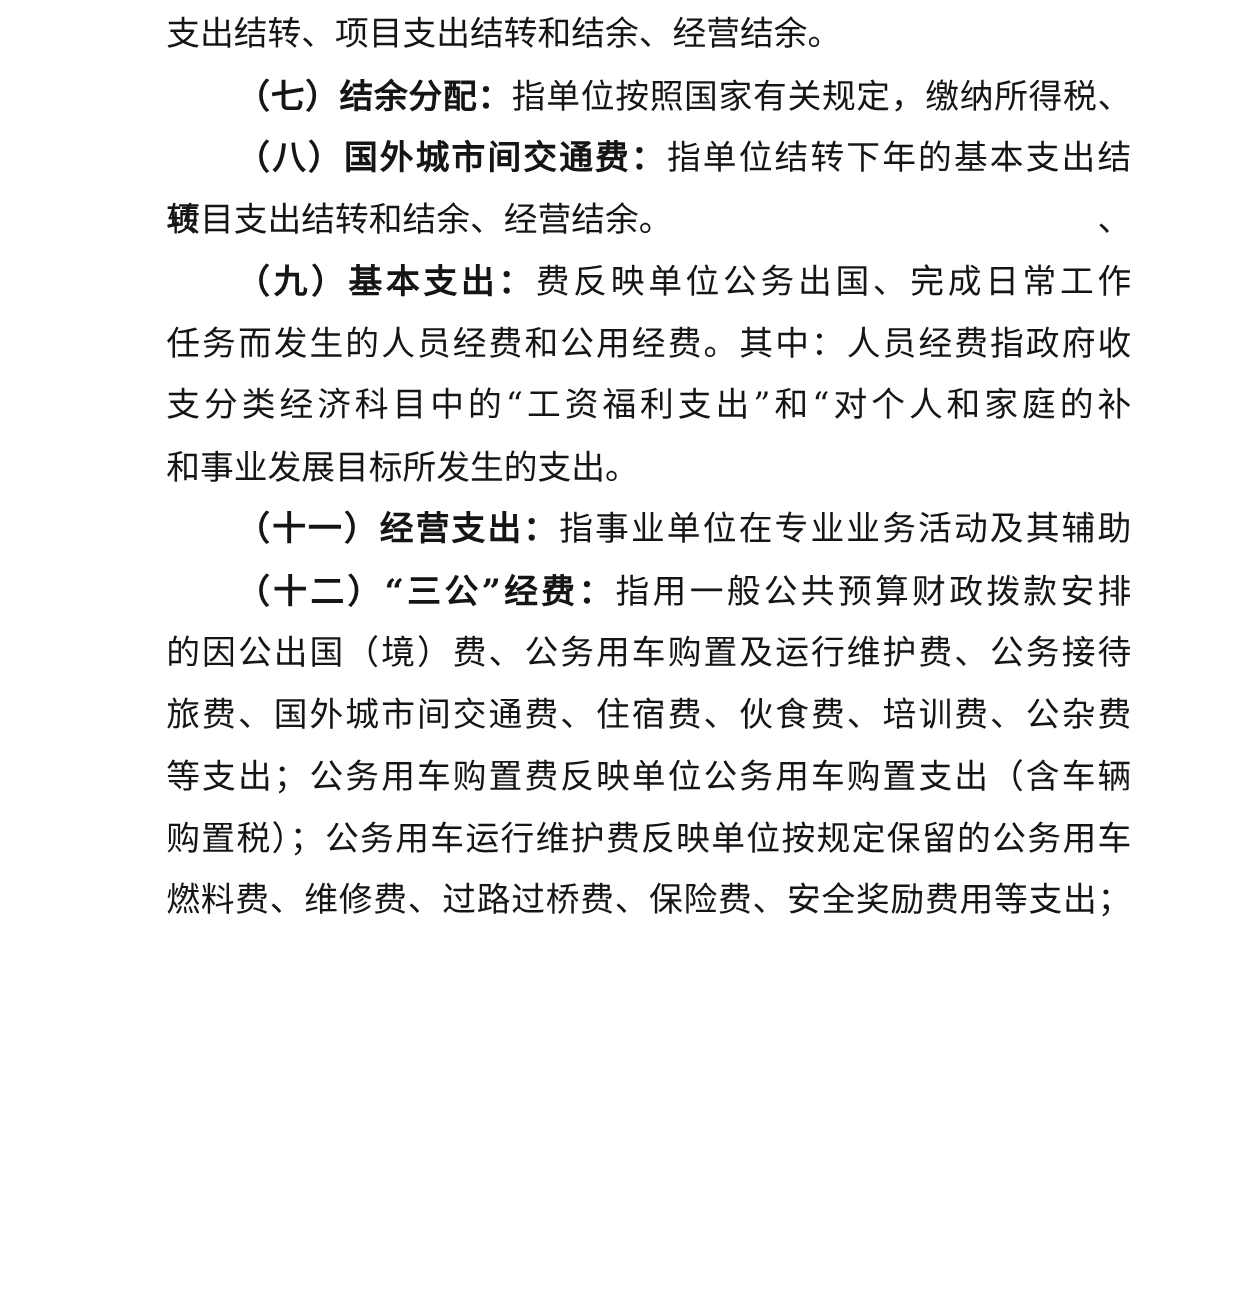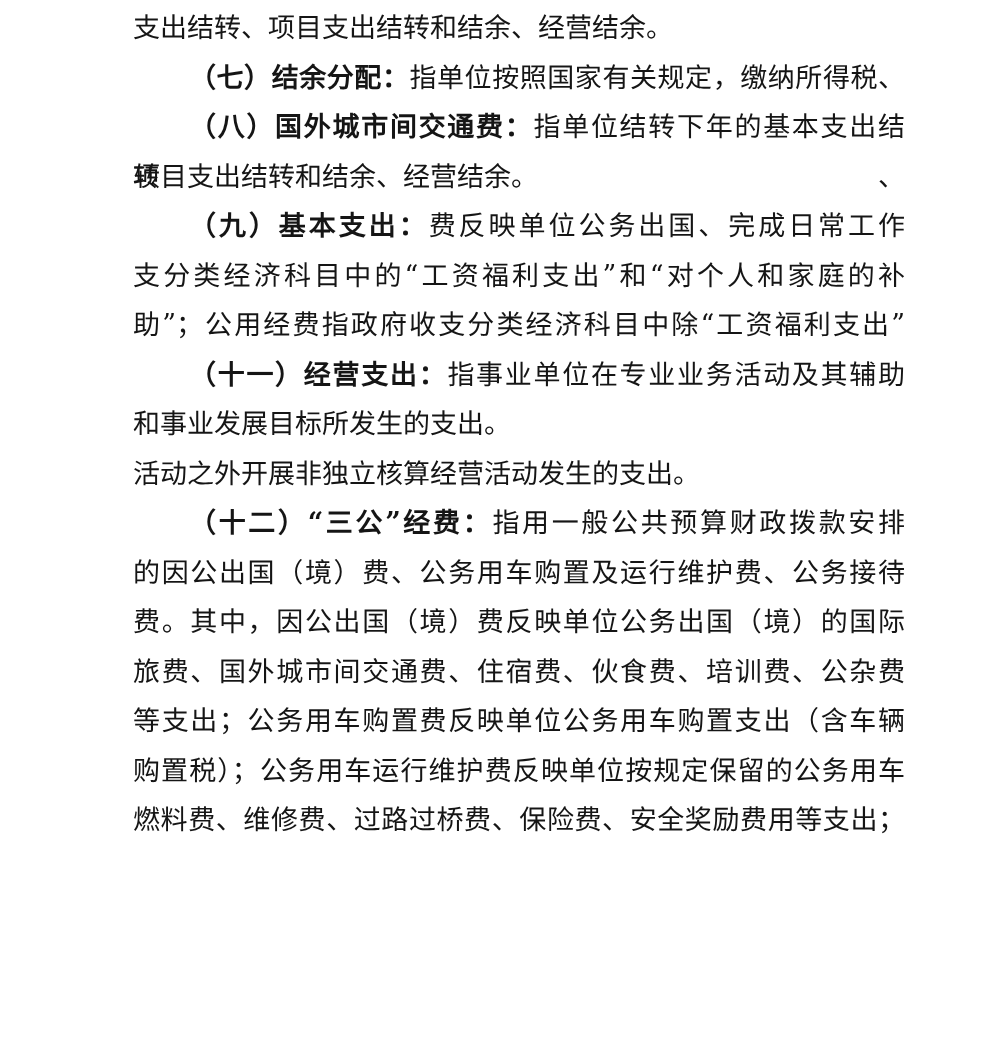--- a/index.html
+++ b/index.html
@@ -47,25 +47,23 @@
 </style>
 </head>
 <body>
 
 <div class="page" style="background: rgb(255, 255, 255); color: rgb(21, 21, 21);">
     <div class="line"><span class="body-text">支出结转、项目支出结转和结余、经营结余。</span></div>
     <div class="line justify indent"><span class="term">（七）结余分配：</span><span class="body-text">指单位按照国家有关规定，缴纳所得税、</span></div>
     <div class="line justify indent"><span class="term">（八）国外城市间交通费：</span><span class="body-text">指单位结转下年的基本支出结转、</span></div>
     <div class="line"><span class="body-text">项目支出结转和结余、经营结余。</span></div>
     <div class="line justify indent"><span class="term">（九）基本支出：</span><span class="body-text">费反映单位公务出国、完成日常工作</span></div>
+    <div class="line justify"><span class="body-text">任务而发生的人员经费和公用经费。其中：人员经费指政府收</span></div>
     <div class="line justify"><span class="body-text">支分类经济科目中的“工资福利支出”和“对个人和家庭的补</span></div>
-    <div class="line justify"><span class="body-text">助”；公用经费指政府收支分类经济科目中除“工资福利支出”</span></div>
+    <div class="line"><span class="body-text">和事业发展目标所发生的支出。</span></div>
     <div class="line justify indent"><span class="term">（十一）经营支出：</span><span class="body-text">指事业单位在专业业务活动及其辅助</span></div>
-    <div class="line"><span class="body-text">和事业发展目标所发生的支出。</span></div>
-    <div class="line"><span class="body-text">活动之外开展非独立核算经营活动发生的支出。</span></div>
     <div class="line justify indent"><span class="term">（十二）“三公”经费：</span><span class="body-text">指用一般公共预算财政拨款安排</span></div>
     <div class="line justify"><span class="body-text">的因公出国（境）费、公务用车购置及运行维护费、公务接待</span></div>
-    <div class="line justify"><span class="body-text">费。其中，因公出国（境）费反映单位公务出国（境）的国际</span></div>
     <div class="line justify"><span class="body-text">旅费、国外城市间交通费、住宿费、伙食费、培训费、公杂费</span></div>
     <div class="line justify"><span class="body-text">等支出；公务用车购置费反映单位公务用车购置支出（含车辆</span></div>
     <div class="line justify"><span class="body-text">购置税）；公务用车运行维护费反映单位按规定保留的公务用车</span></div>
     <div class="line justify"><span class="body-text">燃料费、维修费、过路过桥费、保险费、安全奖励费用等支出；</span></div>
   </div>
 
 </body></html>

